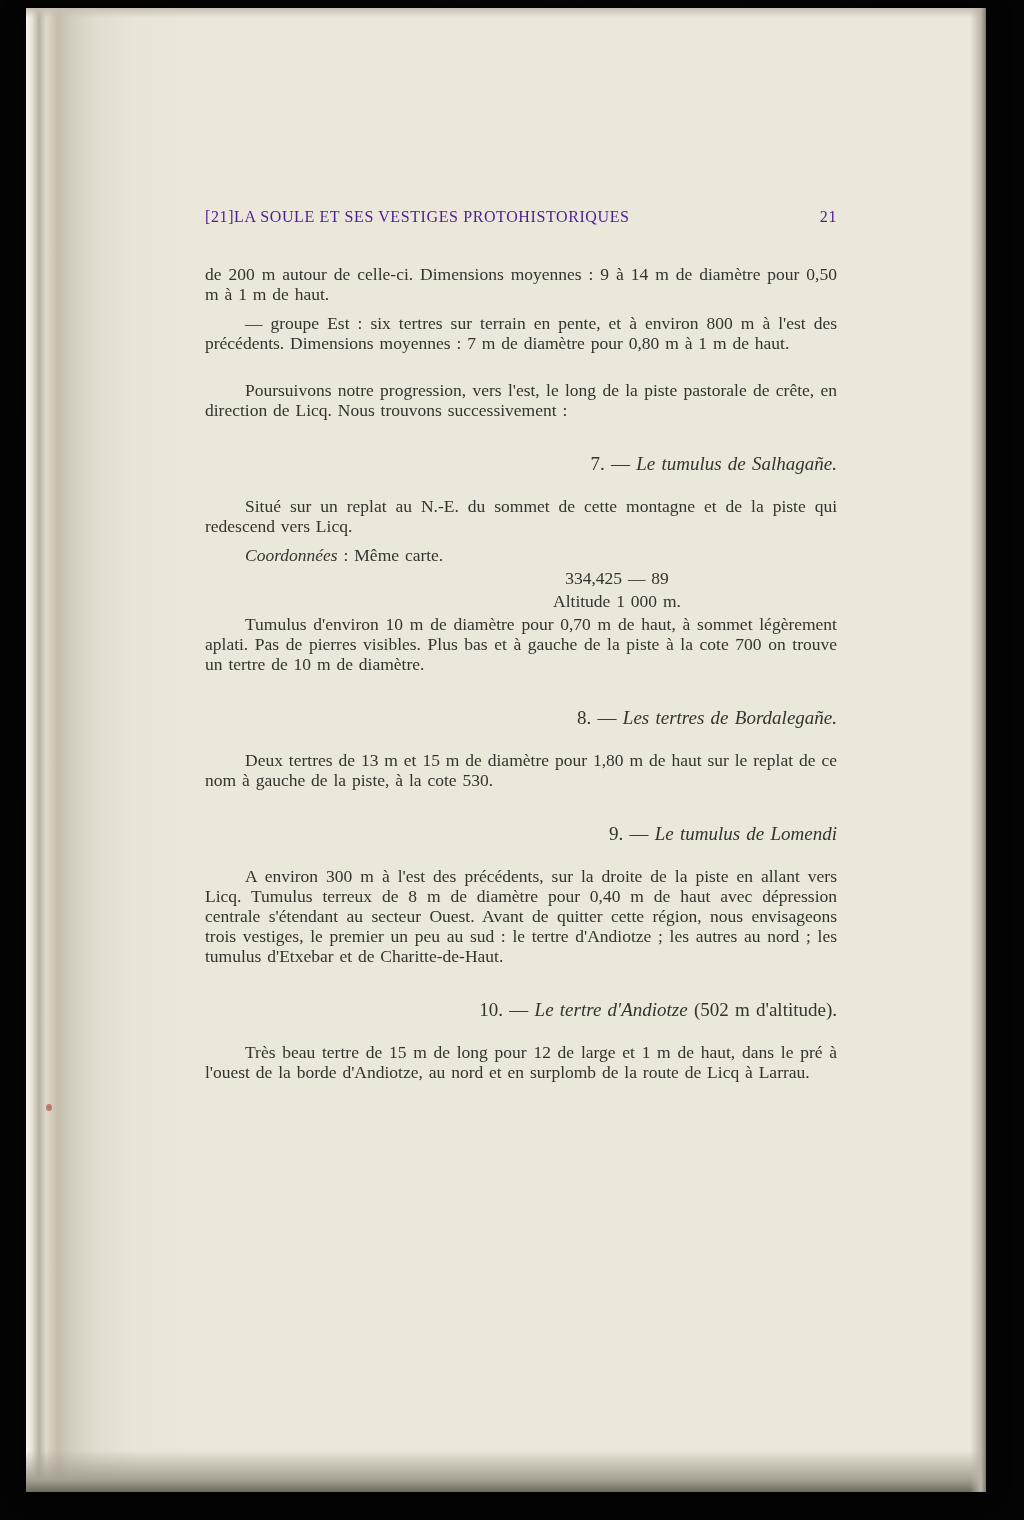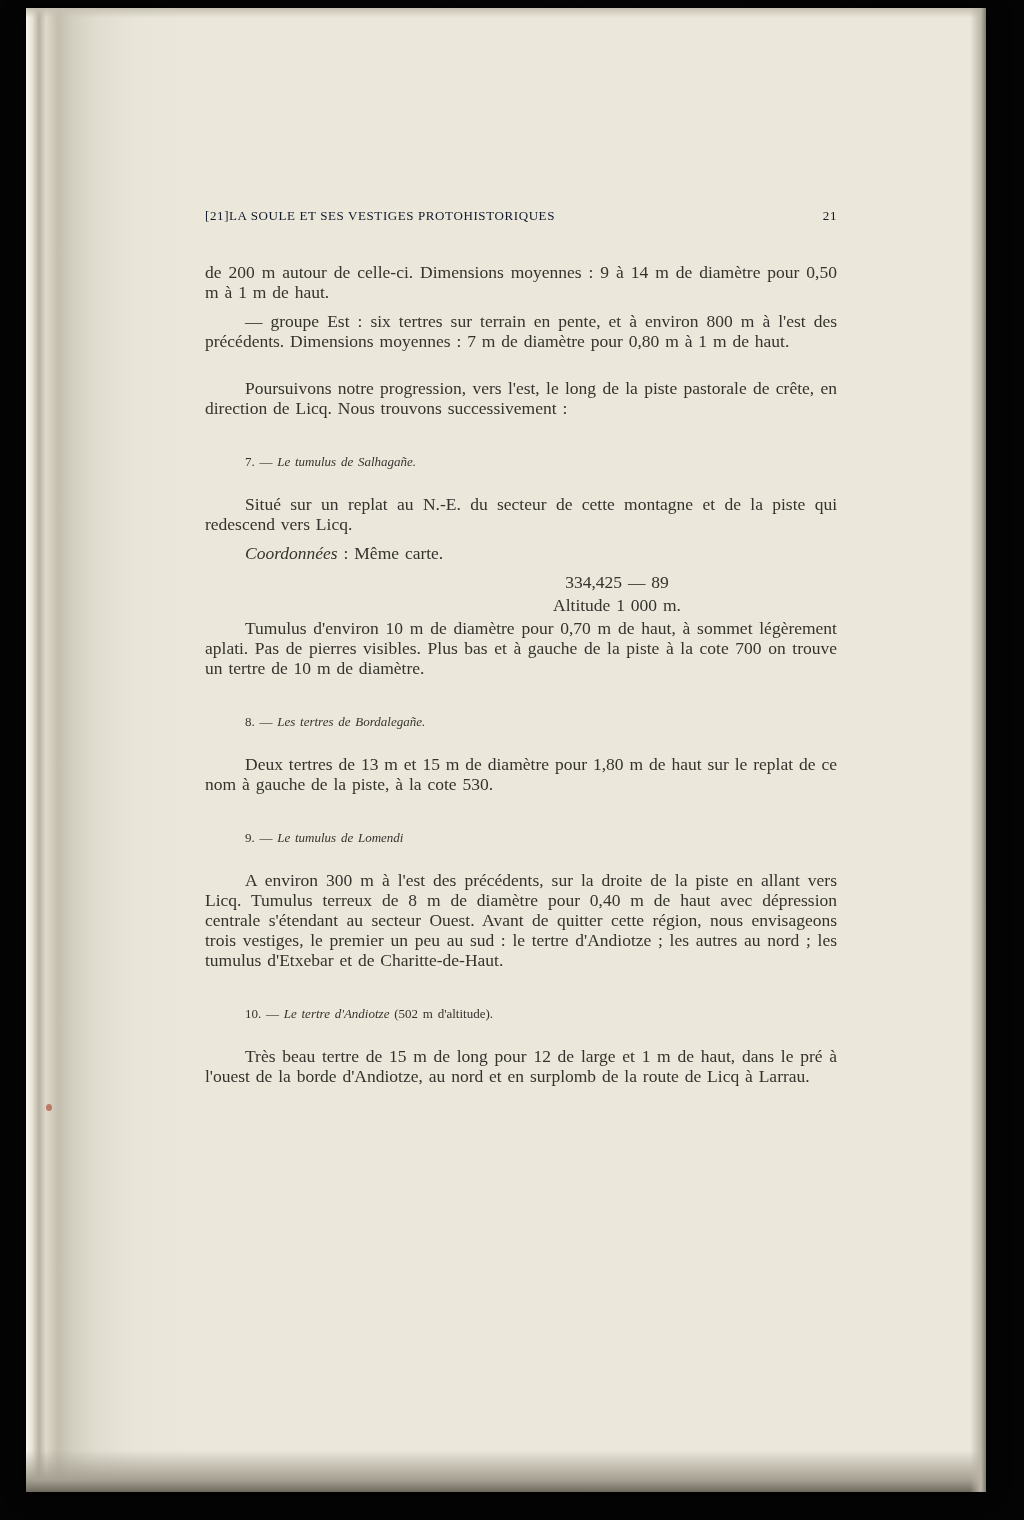--- a/index.html
+++ b/index.html
@@ -87,50 +87,50 @@
     left: 179px;
     top: 200px;
     width: 632px;
     color: #35332e;
   }
 
   .page-header {
     display: grid;
     grid-template-columns: auto 1fr auto;
     align-items: baseline;
-    font-size: 13px;
+    font-size: 16px;
     letter-spacing: 0.6px;
-    color: #0f172a;
+    color: #4c1d95;
     margin-bottom: 38px;
   }
   .page-header .folio { text-align: left; }
   .page-header .running-title { }
   .page-header .pageno { text-align: right; }
 
   .text-block {
     font-size: 17.5px;
     line-height: 20px;
     text-align: justify;
     word-spacing: 1.5px;
   }
   .para {
     margin: 0 0 9px 0;
     text-indent: 40px;
   }
   .para.noindent { text-indent: 0; }
   .para.space-above { margin-top: 27px; }
   .heading {
-    font-size: 13px;
+    font-size: 19px;
     font-weight: normal;
     margin: 34px 0 22px 0;
     padding-left: 40px;
-    text-align: left;
+    text-align: right;
   }
   .heading .h-title { font-style: italic; }
-  .label-line { margin-bottom: 9px; }
+  .label-line { margin-bottom: 3px; }
   .label-line em { font-style: italic; }
   .coord {
     margin: 0 0 3px 0;
     padding-left: 192px;
     text-align: center;
     text-indent: 0;
   }
 </style>
 </head>
 <body>
@@ -152,21 +152,21 @@
       <main class="text-block">
 
         <p class="para noindent">de 200 m autour de celle-ci. Dimensions moyennes : 9 à 14 m de diamètre pour 0,50 m à 1 m de haut.</p>
 
         <p class="para">— groupe Est : six tertres sur terrain en pente, et à environ 800 m à l'est des précédents. Dimensions moyennes : 7 m de diamètre pour 0,80 m à 1 m de haut.</p>
 
         <p class="para space-above">Poursuivons notre progression, vers l'est, le long de la piste pastorale de crête, en direction de Licq. Nous trouvons successivement :</p>
 
         <h2 class="heading"><span class="h-num">7. — </span><em class="h-title">Le tumulus de Salhagañe.</em></h2>
 
-        <p class="para">Situé sur un replat au N.-E. du secteur de cette montagne et de la piste qui redescend vers Licq.</p>
+        <p class="para">Situé sur un replat au N.-E. du sommet de cette montagne et de la piste qui redescend vers Licq.</p>
 
         <p class="para label-line"><em>Coordonnées</em><span> : Même carte.</span></p>
 
         <p class="coord">334,425 — 89</p>
 
         <p class="coord">Altitude 1 000 m.</p>
 
         <p class="para">Tumulus d'environ 10 m de diamètre pour 0,70 m de haut, à sommet légèrement aplati. Pas de pierres visibles. Plus bas et à gauche de la piste à la cote 700 on trouve un tertre de 10 m de diamètre.</p>
 
         <h2 class="heading"><span class="h-num">8. — </span><em class="h-title">Les tertres de Bordalegañe.</em></h2>

